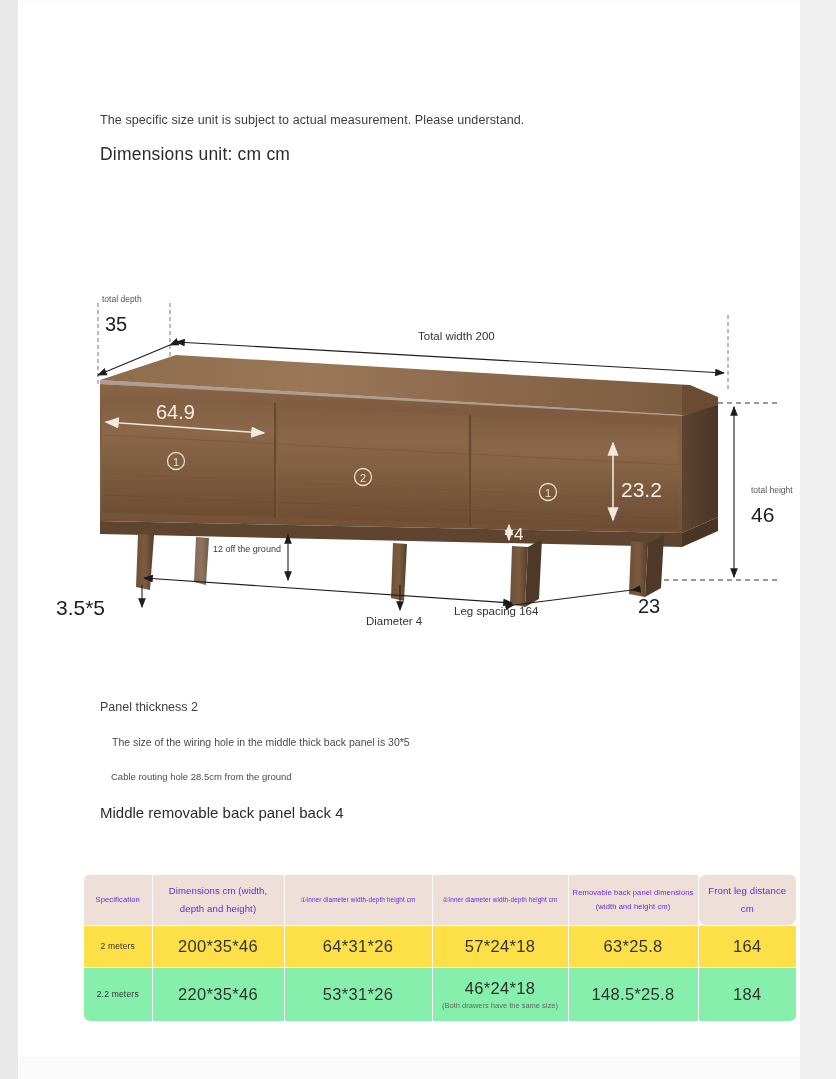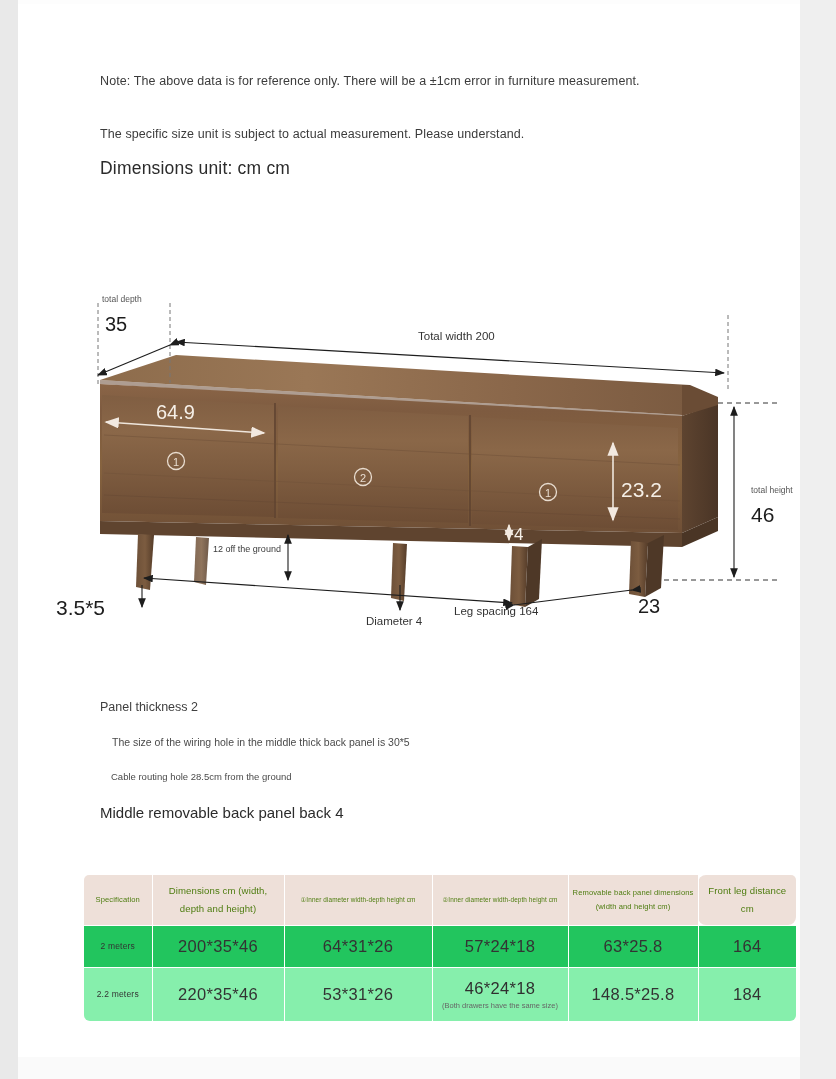--- a/index.html
+++ b/index.html
@@ -60,35 +60,35 @@
   
   .spec-table-wrap {
     position: absolute; left: 66px; top: 875px;
     width: 712px;
   }
   table.spec {
     border-collapse: collapse; width: 712px; table-layout: fixed;
   }
   table.spec thead td {
     background: #eee0d9;
-    color: #4d7c0f;
+    color: #6d28d9;
     text-align: center;
     vertical-align: middle;
     padding: 6px 4px;
     height: 50px;
     border-right: 1px solid #ffffff;
   }
   table.spec thead td:last-child { border-right: none; border-radius: 8px; }
   table.spec thead td:first-child { border-top-left-radius: 5px; border-bottom-left-radius:0; }
   table.spec thead td:last-child { border-top-right-radius: 5px; }
   .hdr-main { display:block; line-height: 1.85; }
   .hdr-sub { display:block; line-height: 1.85; }
 
   table.spec tbody td {
-    background: #22c55e;
+    background: #fde047;
     text-align: center; vertical-align: middle;
     border-right: 1px solid #ffffff;
     border-top: 1px solid #ffffff;
     color: #333;
   }
   table.spec tbody td:last-child { border-right: none; }
   table.spec tbody tr.r1 td { height: 42px; }
   table.spec tbody tr.r2 td { height: 54px; background: #86efac; }
   table.spec tbody tr.r2 td:first-child { border-bottom-left-radius: 6px; }
   table.spec tbody tr.r2 td:last-child { border-bottom-right-radius: 6px; }
@@ -108,21 +108,20 @@
 </head>
 <body>
 
 <div class="page-gutter-left"></div>
 <div class="page-gutter-right"></div>
 
 <div class="page">
   <div class="page-strip-top"></div>
 
   <div class="notes">
-    <div class="note-line">Note: The above data is for reference only. There will be a ±1cm error in furniture measurement.</div>
     <div class="note-line second">The specific size unit is subject to actual measurement. Please understand.</div>
     <div class="dim-unit-title">Dimensions unit: cm cm</div>
   </div>
 
   <div class="diagram">
     <svg width="782" height="360" viewBox="0 0 782 360" xmlns="http://www.w3.org/2000/svg">
       <defs>
         <linearGradient id="gTop" x1="0" y1="0" x2="1" y2="0">
           <stop offset="0%" stop-color="#8d6c4c"></stop>
           <stop offset="35%" stop-color="#9a7756"></stop>

